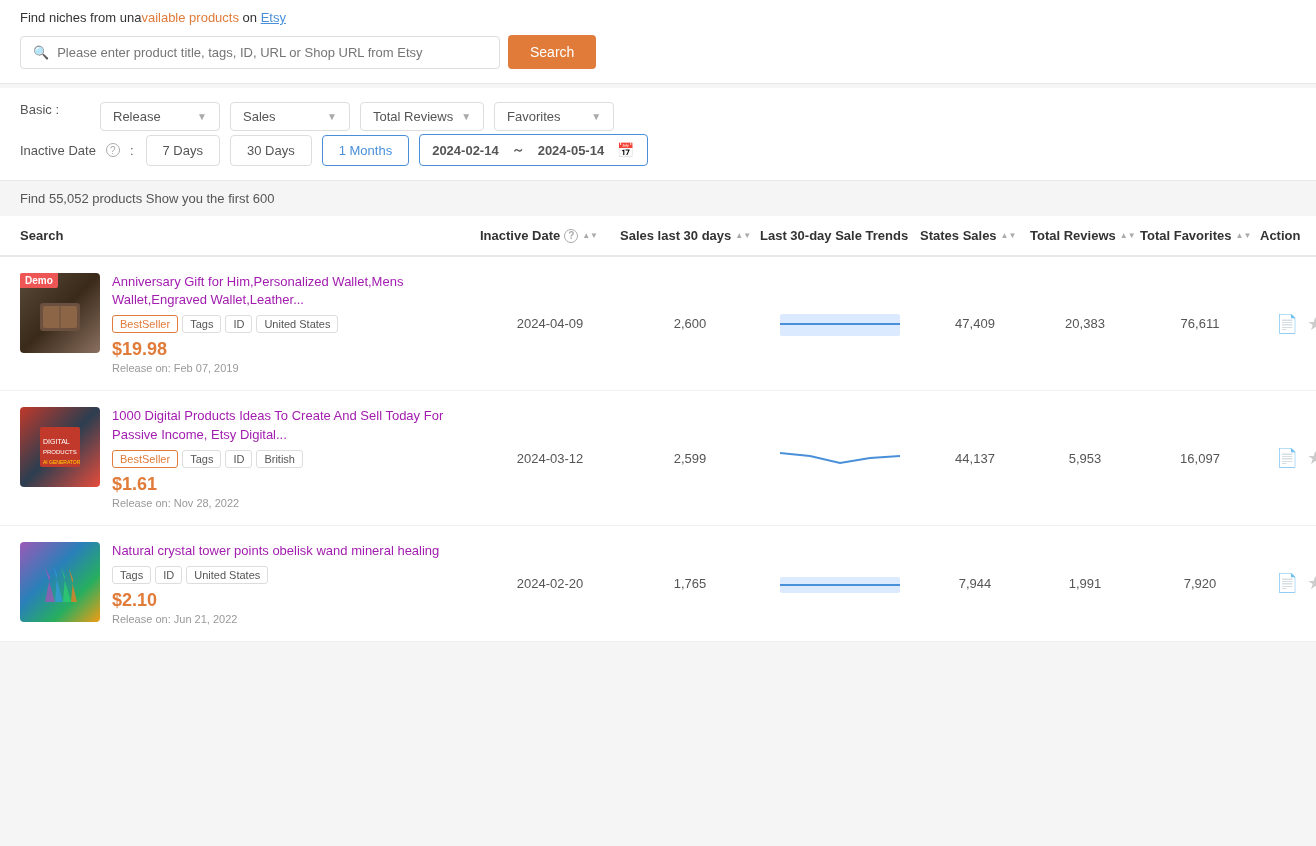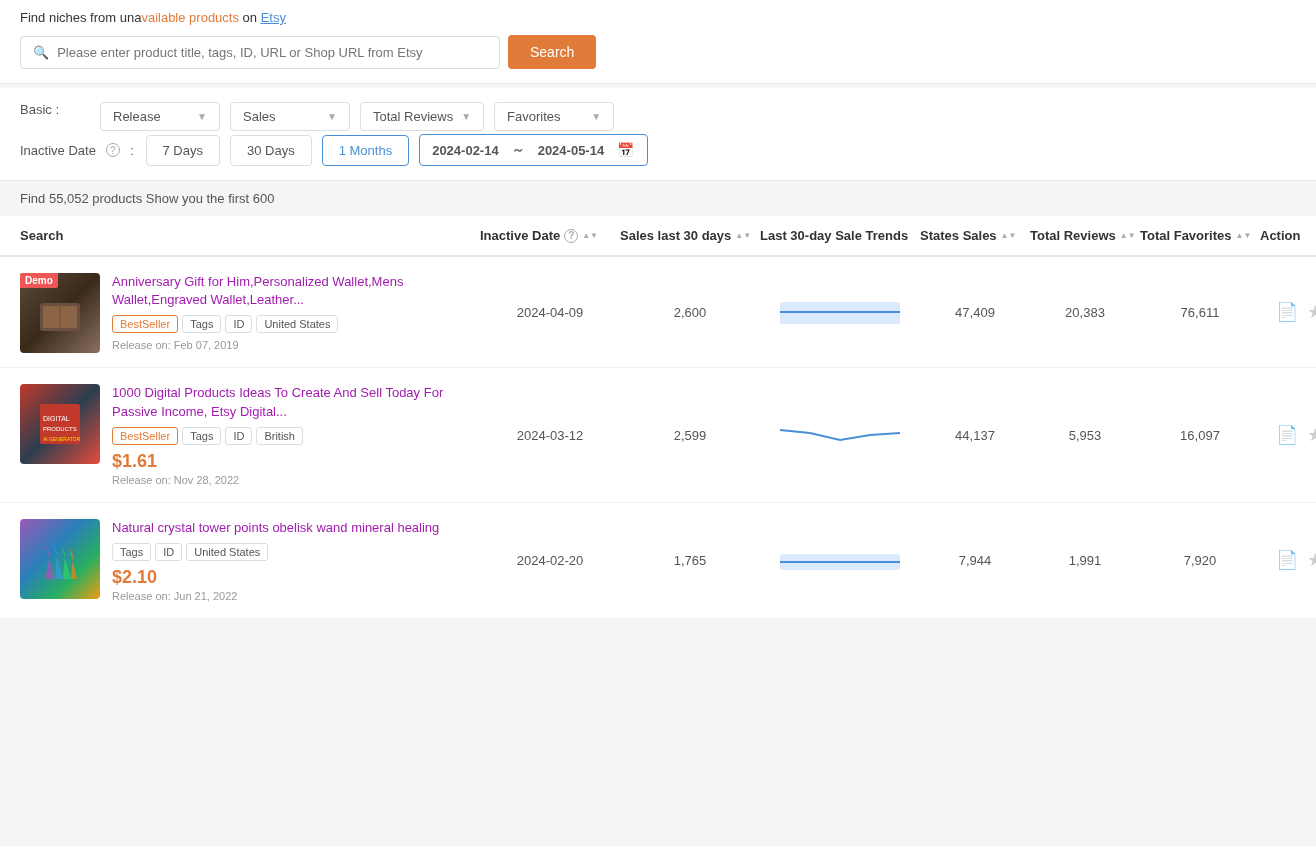--- a/index.html
+++ b/index.html
@@ -362,20 +362,21 @@
         <span class="demo-badge">Demo</span>
       </div>
       <div class="product-info">
         <div class="product-title">Anniversary Gift for Him,Personalized Wallet,Mens Wallet,Engraved Wallet,Leather...</div>
         <div class="tags-row">
           <span class="tag bestseller">BestSeller</span>
           <span class="tag">Tags</span>
           <span class="tag">ID</span>
           <span class="tag">United States</span>
         </div>
+        <div class="price">$19.98</div>
         <div class="release-date">Release on: Feb 07, 2019</div>
       </div>
     </div>
     <div class="cell-center">2024-04-09</div>
     <div class="cell-number">2,600</div>
     <div class="sparkline-wrap">
       <svg width="120" height="40" viewBox="0 0 120 40">
         <rect x="0" y="10" width="120" height="22" fill="#dbeafe" rx="2"></rect>
         <line x1="0" y1="20" x2="120" y2="20" stroke="#4a90d9" stroke-width="2"></line>
       </svg>

